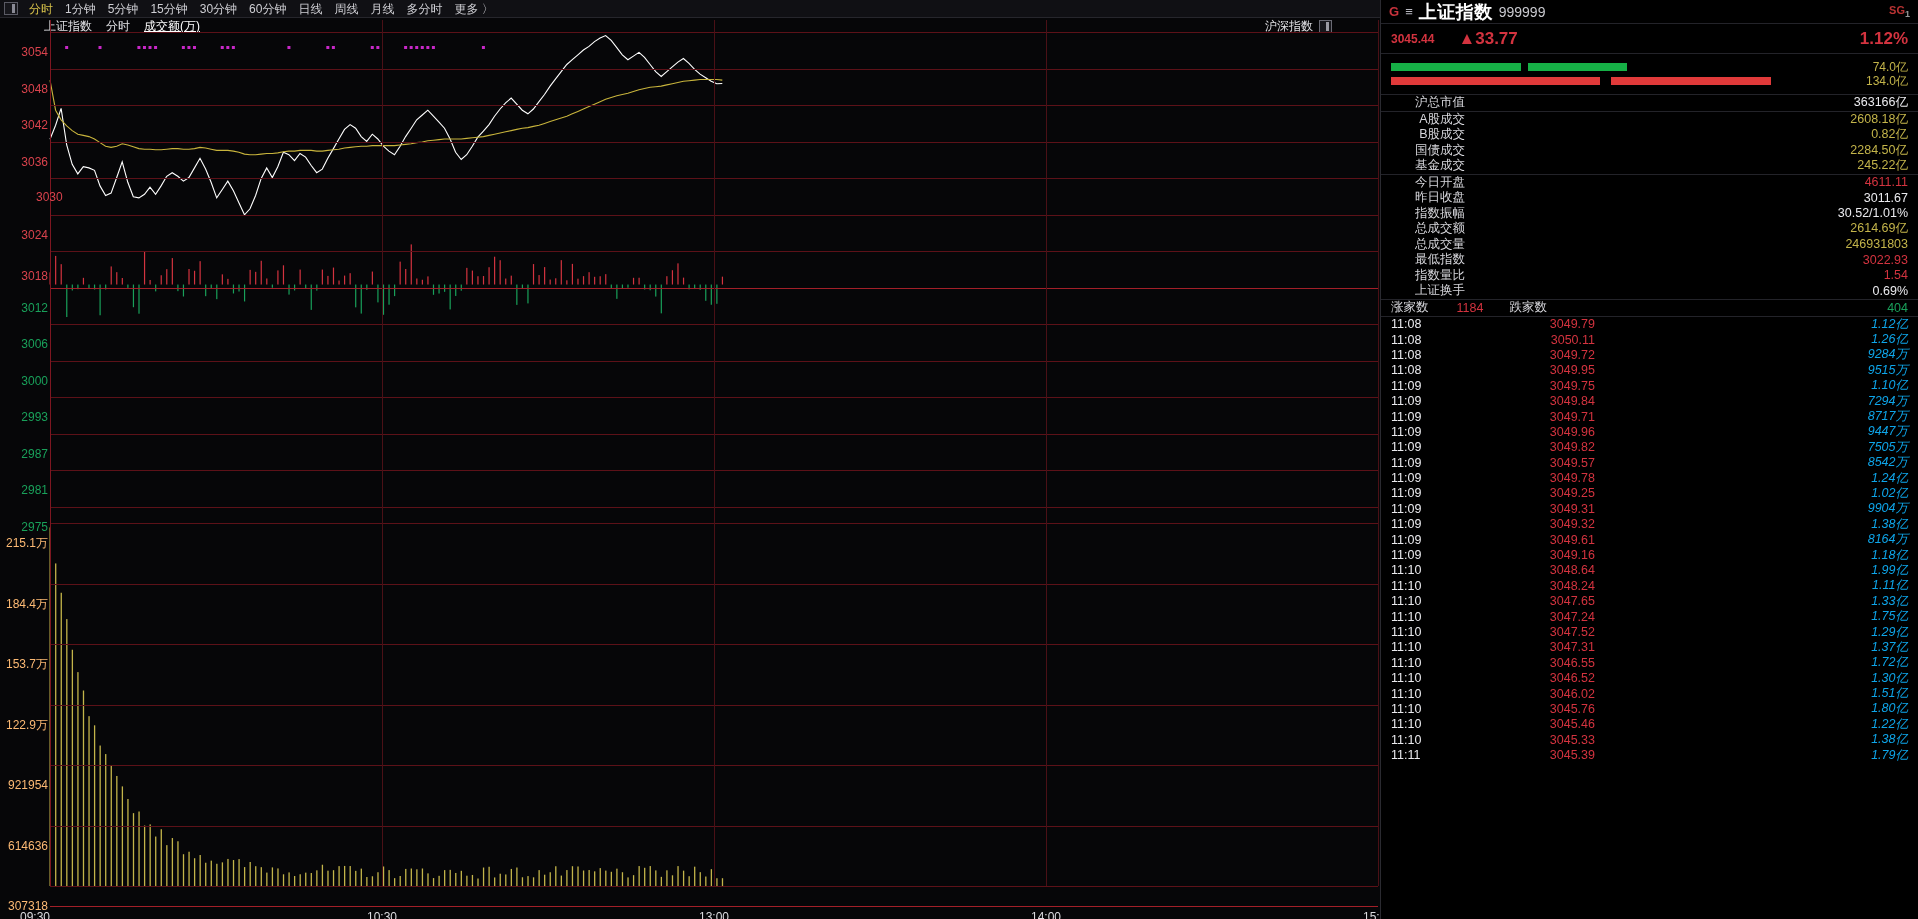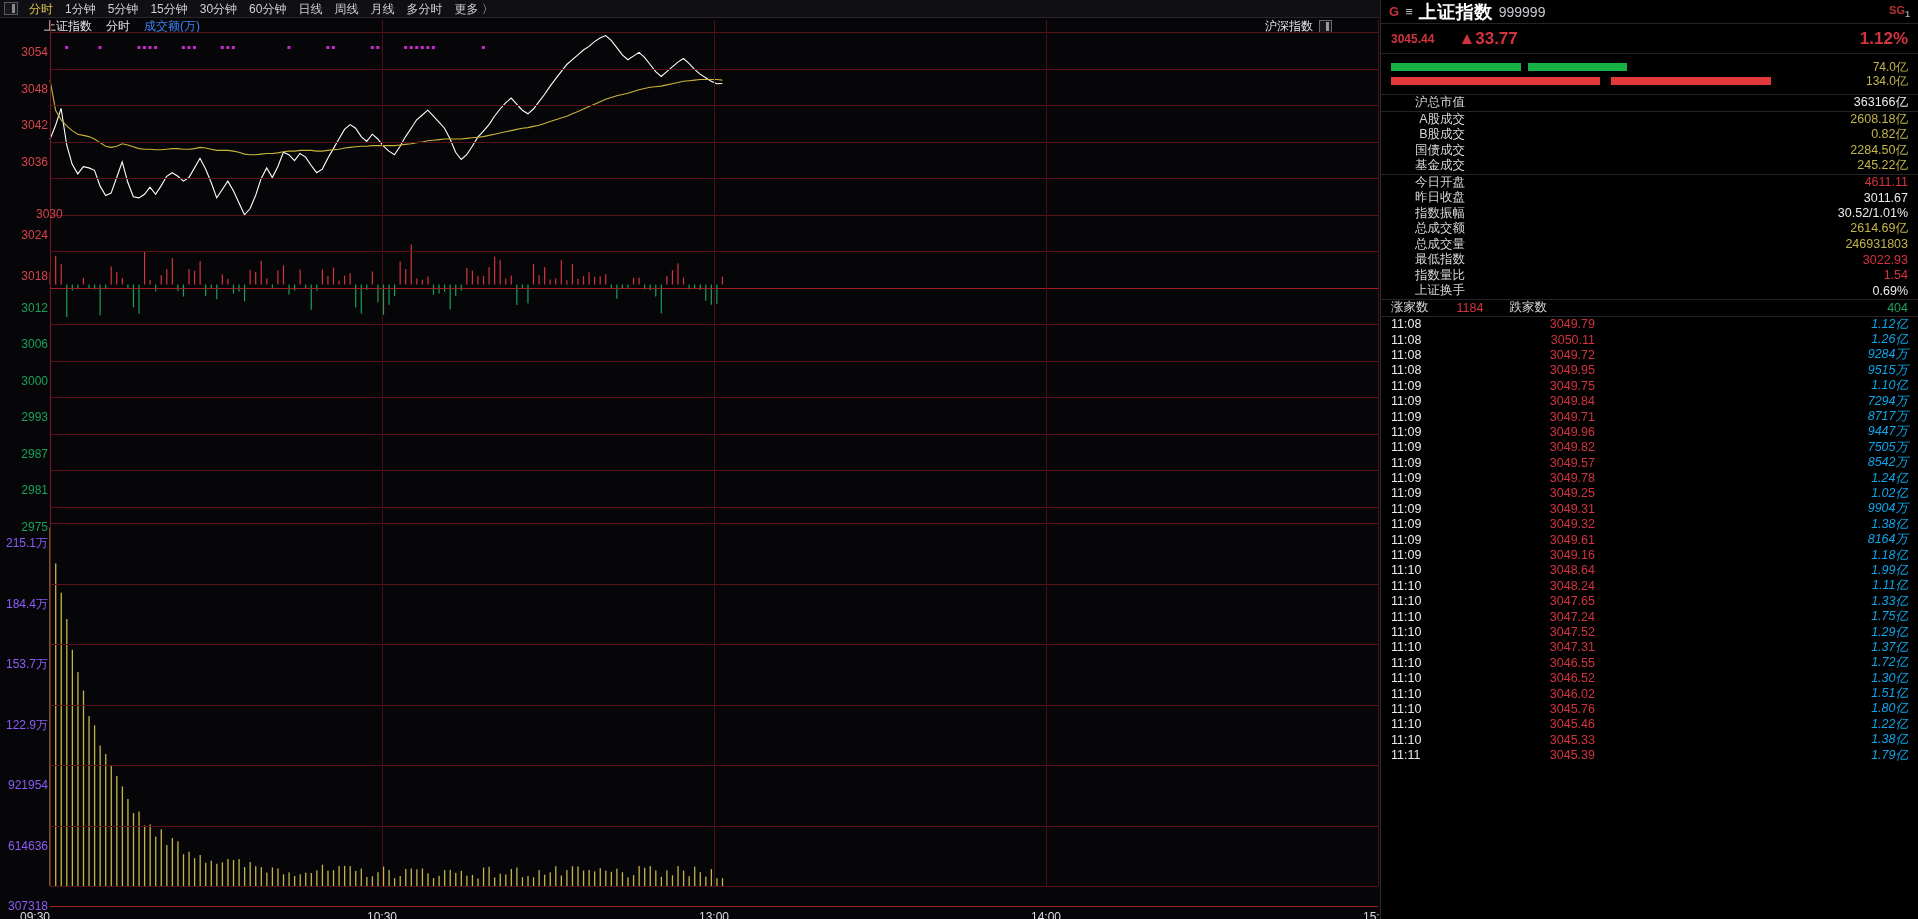--- a/index.html
+++ b/index.html
@@ -37,21 +37,21 @@
     border-left:1px solid #303038; padding:0 7px;
   }
 
   
   .subhdr{
     position:absolute; left:0; top:18px; width:1378px; height:16px;
     display:flex; align-items:center; font-size:12px;
   }
   .subhdr .lbl{ color:#e2e2e6; margin-left:44px; }
   .subhdr .lbl2{ color:#e2e2e6; margin-left:14px; }
-  .subhdr .lbl3{ color:#3b82f6; margin-left:14px; }
+  .subhdr .lbl3{ color:#ffffff; margin-left:14px;text-decoration:underline; }
   .subhdr .right{
     position:absolute; right:46px; top:0; display:flex;
     align-items:center; gap:6px;
   }
   .subhdr .right .t{ color:#e2e2e6; }
   .sq-icon{
     width:13px;height:13px;border:1px solid #6a6a74;background:#17171c;
     position:relative;
   }
   .sq-icon::after{
@@ -77,21 +77,21 @@
   .axis-l{
     position:absolute; left:0; width:48px; text-align:right;
     font-size:12px; transform:translateY(-50%);
   }
   .axis-r{
     position:absolute; width:46px; text-align:right;
     font-size:12px; transform:translateY(-50%);
   }
   .up{ color:#d9434d; }
   .dn{ color:#19a05a; }
-  .vol{ color:#8b5cf6; }
+  .vol{ color:#fdba74; }
   .xlab{
     position:absolute; font-size:12px; color:#dcdce0;
     transform:translateX(-50%);
   }
   .vaxis-line{
     position:absolute; top:0; bottom:0; width:1px; background:#7d1620;
   }
 
   svg.series{ position:absolute; left:0; top:0; overflow:visible; }
 
@@ -500,21 +500,21 @@
         <div class="grid-v" style="left: 664px; top: 0px; height: 866px;"></div>
         <div class="grid-v" style="left: 996px; top: 0px; height: 866px;"></div>
         <div class="grid-v" style="left: 1328px; top: 0px; height: 866px;"></div>
         <div class="vaxis-line" style="left: 0px; height: 866px;"></div>
       </div>
     <div id="axis-left-host">
         <div class="axis-l up" style="top: 32px;">3054</div>
         <div class="axis-l up" style="top: 68.5385px;">3048</div>
         <div class="axis-l up" style="top: 105.077px;">3042</div>
         <div class="axis-l up" style="top: 141.615px;">3036</div>
-        <div class="axis-l up" style="top: 194px; padding-left: 36px;">3030</div>
+        <div class="axis-l up" style="top: 177px; padding-left: 36px;">3030</div>
         <div class="axis-l up" style="top: 214.692px;">3024</div>
         <div class="axis-l up" style="top: 256px;">3018</div>
         <div class="axis-l dn" style="top: 287.769px;">3012</div>
         <div class="axis-l dn" style="top: 324.308px;">3006</div>
         <div class="axis-l dn" style="top: 360.846px;">3000</div>
         <div class="axis-l dn" style="top: 397.385px;">2993</div>
         <div class="axis-l dn" style="top: 433.923px;">2987</div>
         <div class="axis-l dn" style="top: 470.462px;">2981</div>
         <div class="axis-l dn" style="top: 507px;">2975</div>
         <div class="axis-l vol" style="top: 523px;">215.1万</div>

